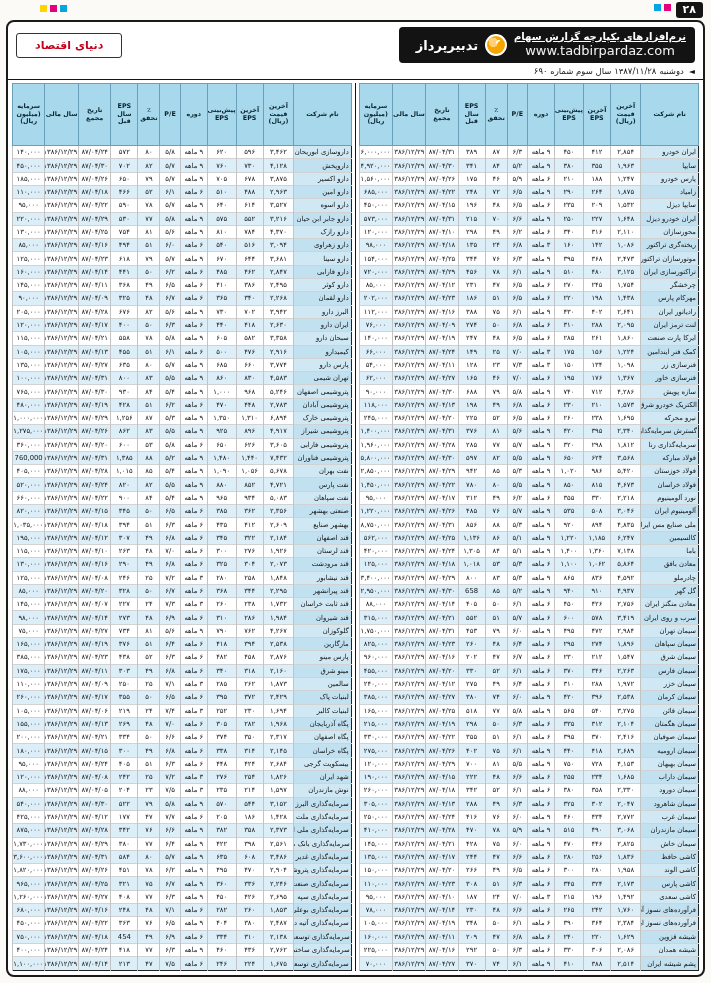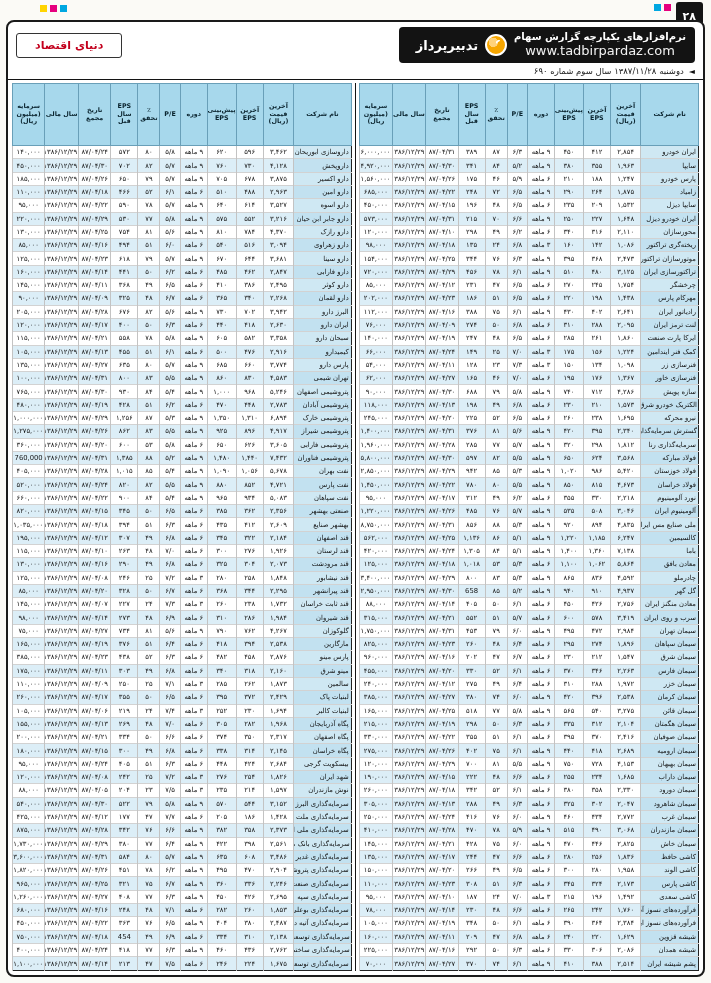--- a/index.html
+++ b/index.html
@@ -15,21 +15,21 @@
     background: #fbfaf6; overflow: hidden;
   }
   
   .top-margin { position: absolute; top: 0; left: 0; right: 0; height: 20px; }
   .marks-left { position: absolute; top: 5px; left: 40px; display: flex; gap: 3px; }
   .marks-right { position: absolute; top: 4px; right: 40px; display: flex; gap: 3px; }
   .swatch { width: 7px; height: 7px; display: inline-block; }
   .pagenum {
     position: absolute; top: 2px; right: 8px;
     background: #141414; color: #fff; font-weight: bold;
-    font-size: 11px; padding: 8px 7px 2px; border-radius: 3px;
+    font-size: 11px; padding: 1px 7px 2px; border-radius: 3px;
     line-height: 1.2;
   }
   
   .frame {
     position: absolute; left: 6px; right: 6px; top: 20px; bottom: 6px;
     border: 2px solid #1a1a1a; border-radius: 8px; background: #ffffff;
     display: flex; flex-direction: column; overflow: hidden;
   }
   .page-header {
     display: flex; align-items: center; justify-content: space-between;
@@ -38,21 +38,21 @@
   .title {
     font-size: 24px; font-weight: bold; color: #101010;
     white-space: nowrap; letter-spacing: -0.5px;
   }
   .ad-banner {
     background: #131313; color: #fff; border-radius: 4px;
     height: 36px; display: flex; align-items: center; gap: 7px;
     padding: 2px 9px; min-width: 270px;
   }
   .slogan-wrap { display: flex; flex-direction: column; align-items: center; line-height: 1.25; }
-  .slogan { font-size: 10px; font-weight: bold; white-space: nowrap; }
+  .slogan { font-size: 10px; font-weight: bold; white-space: nowrap; text-decoration: underline; }
   .ad-url { font-size: 13px; color: #f2f2f2; direction: ltr; }
   .logo-circle {
     width: 22px; height: 22px; border-radius: 50%;
     background: radial-gradient(circle at 35% 35%, #ffd27a 0 28%, #f7a600 29% 100%);
     border: 2px solid #fff; position: relative; flex: 0 0 auto;
   }
   .logo-circle::after {
     content: ""; position: absolute; inset: 4px 4px 9px 9px;
     border-radius: 50%; border-top: 2px solid #fff; transform: rotate(-35deg);
   }

